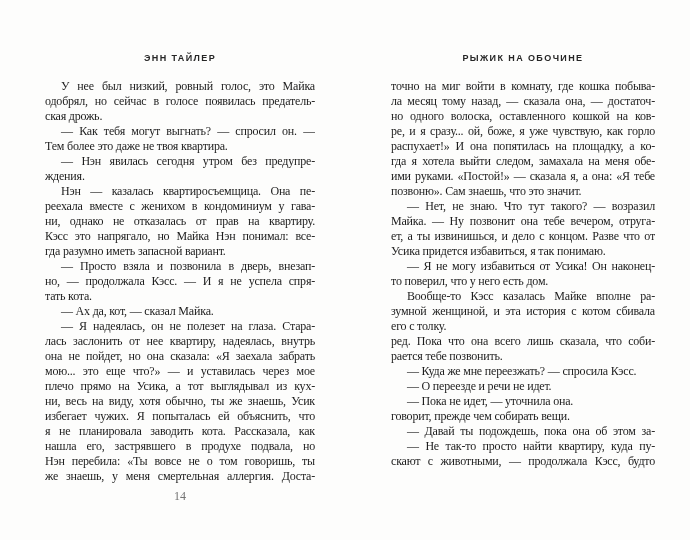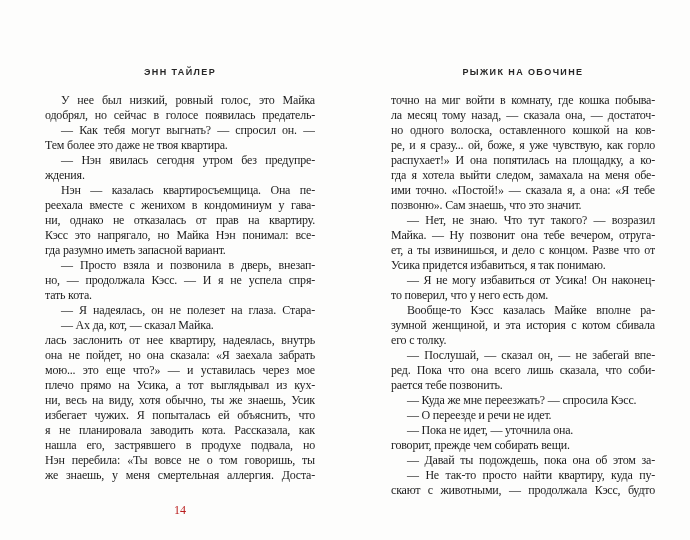--- a/index.html
+++ b/index.html
@@ -14,21 +14,21 @@
     overflow: hidden;
     font-family: "Liberation Serif", "DejaVu Serif", serif;
     color: #1c1c1c;
   }
   .spread {
     position: absolute;
     inset: 0;
   }
   .page {
     position: absolute;
-    top: 17px;
+    top: 3px;
     height: 433px;
   }
   .page-left  { left: 45px;  width: 270px; }
   .page-right { left: 391px; width: 264px; }
   .running-head {
     position: absolute;
     top: 50px;
     left: 0;
     width: 100%;
     text-align: center;
@@ -62,47 +62,48 @@
   .line.ind {
     text-indent: 16px;
   }
   .folio {
     position: absolute;
     top: 486px;
     left: 0;
     width: 100%;
     text-align: center;
     font-size: 12px;
-    color: #b91c1c;
+    color: #737373;
   }
 </style>
 </head>
 <body>
 
 <div class="spread">
 
   <div class="page page-left">
     <div class="running-head">ЭНН ТАЙЛЕР</div>
     <div class="text-block" id="left-lines">
         <div class="line ind">У нее был низкий, ровный голос, это Майка</div>
         <div class="line">одобрял, но сейчас в голосе появилась предатель-</div>
+        <div class="line end">ская дрожь.</div>
         <div class="line ind">— Как тебя могут выгнать? — спросил он. —</div>
         <div class="line end">Тем более это даже не твоя квартира.</div>
         <div class="line ind">— Нэн явилась сегодня утром без предупре-</div>
         <div class="line end">ждения.</div>
         <div class="line ind">Нэн — казалась квартиросъемщица. Она пе-</div>
         <div class="line">реехала вместе с женихом в кондоминиум у гава-</div>
         <div class="line">ни, однако не отказалась от прав на квартиру.</div>
         <div class="line">Кэсс это напрягало, но Майка Нэн понимал: все-</div>
         <div class="line end">гда разумно иметь запасной вариант.</div>
         <div class="line ind">— Просто взяла и позвонила в дверь, внезап-</div>
         <div class="line">но, — продолжала Кэсс. — И я не успела спря-</div>
         <div class="line end">тать кота.</div>
+        <div class="line ind end">— Ах да, кот, — сказал Майка.</div>
         <div class="line ind">— Я надеялась, он не полезет на глаза. Стара-</div>
-        <div class="line ind end">— Ах да, кот, — сказал Майка.</div>
         <div class="line">лась заслонить от нее квартиру, надеялась, внутрь</div>
         <div class="line">она не пойдет, но она сказала: «Я заехала забрать</div>
         <div class="line">мою... это еще что?» — и уставилась через мое</div>
         <div class="line">плечо прямо на Усика, а тот выглядывал из кух-</div>
         <div class="line">ни, весь на виду, хотя обычно, ты же знаешь, Усик</div>
         <div class="line">избегает чужих. Я попыталась ей объяснить, что</div>
         <div class="line">я не планировала заводить кота. Рассказала, как</div>
         <div class="line">нашла его, застрявшего в продухе подвала, но</div>
         <div class="line">Нэн перебила: «Ты вовсе не о том говоришь, ты</div>
         <div class="line">же знаешь, у меня смертельная аллергия. Доста-</div>
@@ -112,32 +113,31 @@
 
   <div class="page page-right">
     <div class="running-head">РЫЖИК НА ОБОЧИНЕ</div>
     <div class="text-block" id="right-lines">
         <div class="line">точно на миг войти в комнату, где кошка побыва-</div>
         <div class="line">ла месяц тому назад, — сказала она, — достаточ-</div>
         <div class="line">но одного волоска, оставленного кошкой на ков-</div>
         <div class="line">ре, и я сразу... ой, боже, я уже чувствую, как горло</div>
         <div class="line">распухает!» И она попятилась на площадку, а ко-</div>
         <div class="line">гда я хотела выйти следом, замахала на меня обе-</div>
-        <div class="line">ими точно. «Постой!» — сказала я, а она: «Я тебе</div>
+        <div class="line">ими руками. «Постой!» — сказала я, а она: «Я тебе</div>
         <div class="line end">позвоню». Сам знаешь, что это значит.</div>
         <div class="line ind">— Нет, не знаю. Что тут такого? — возразил</div>
         <div class="line">Майка. — Ну позвонит она тебе вечером, отруга-</div>
         <div class="line">ет, а ты извинишься, и дело с концом. Разве что от</div>
         <div class="line end">Усика придется избавиться, я так понимаю.</div>
         <div class="line ind">— Я не могу избавиться от Усика! Он наконец-</div>
         <div class="line end">то поверил, что у него есть дом.</div>
         <div class="line ind">Вообще-то Кэсс казалась Майке вполне ра-</div>
         <div class="line">зумной женщиной, и эта история с котом сбивала</div>
         <div class="line end">его с толку.</div>
-        <div class="line ind">— Послушай, — сказал он, — не забегай впе-</div>
         <div class="line">ред. Пока что она всего лишь сказала, что соби-</div>
         <div class="line end">рается тебе позвонить.</div>
         <div class="line ind end">— Куда же мне переезжать? — спросила Кэсс.</div>
         <div class="line ind end">— О переезде и речи не идет.</div>
         <div class="line ind end">— Пока не идет, — уточнила она.</div>
         <div class="line end">говорит, прежде чем собирать вещи.</div>
         <div class="line ind">— Давай ты подождешь, пока она об этом за-</div>
         <div class="line ind">— Не так-то просто найти квартиру, куда пу-</div>
         <div class="line">скают с животными, — продолжала Кэсс, будто</div>
       </div>

